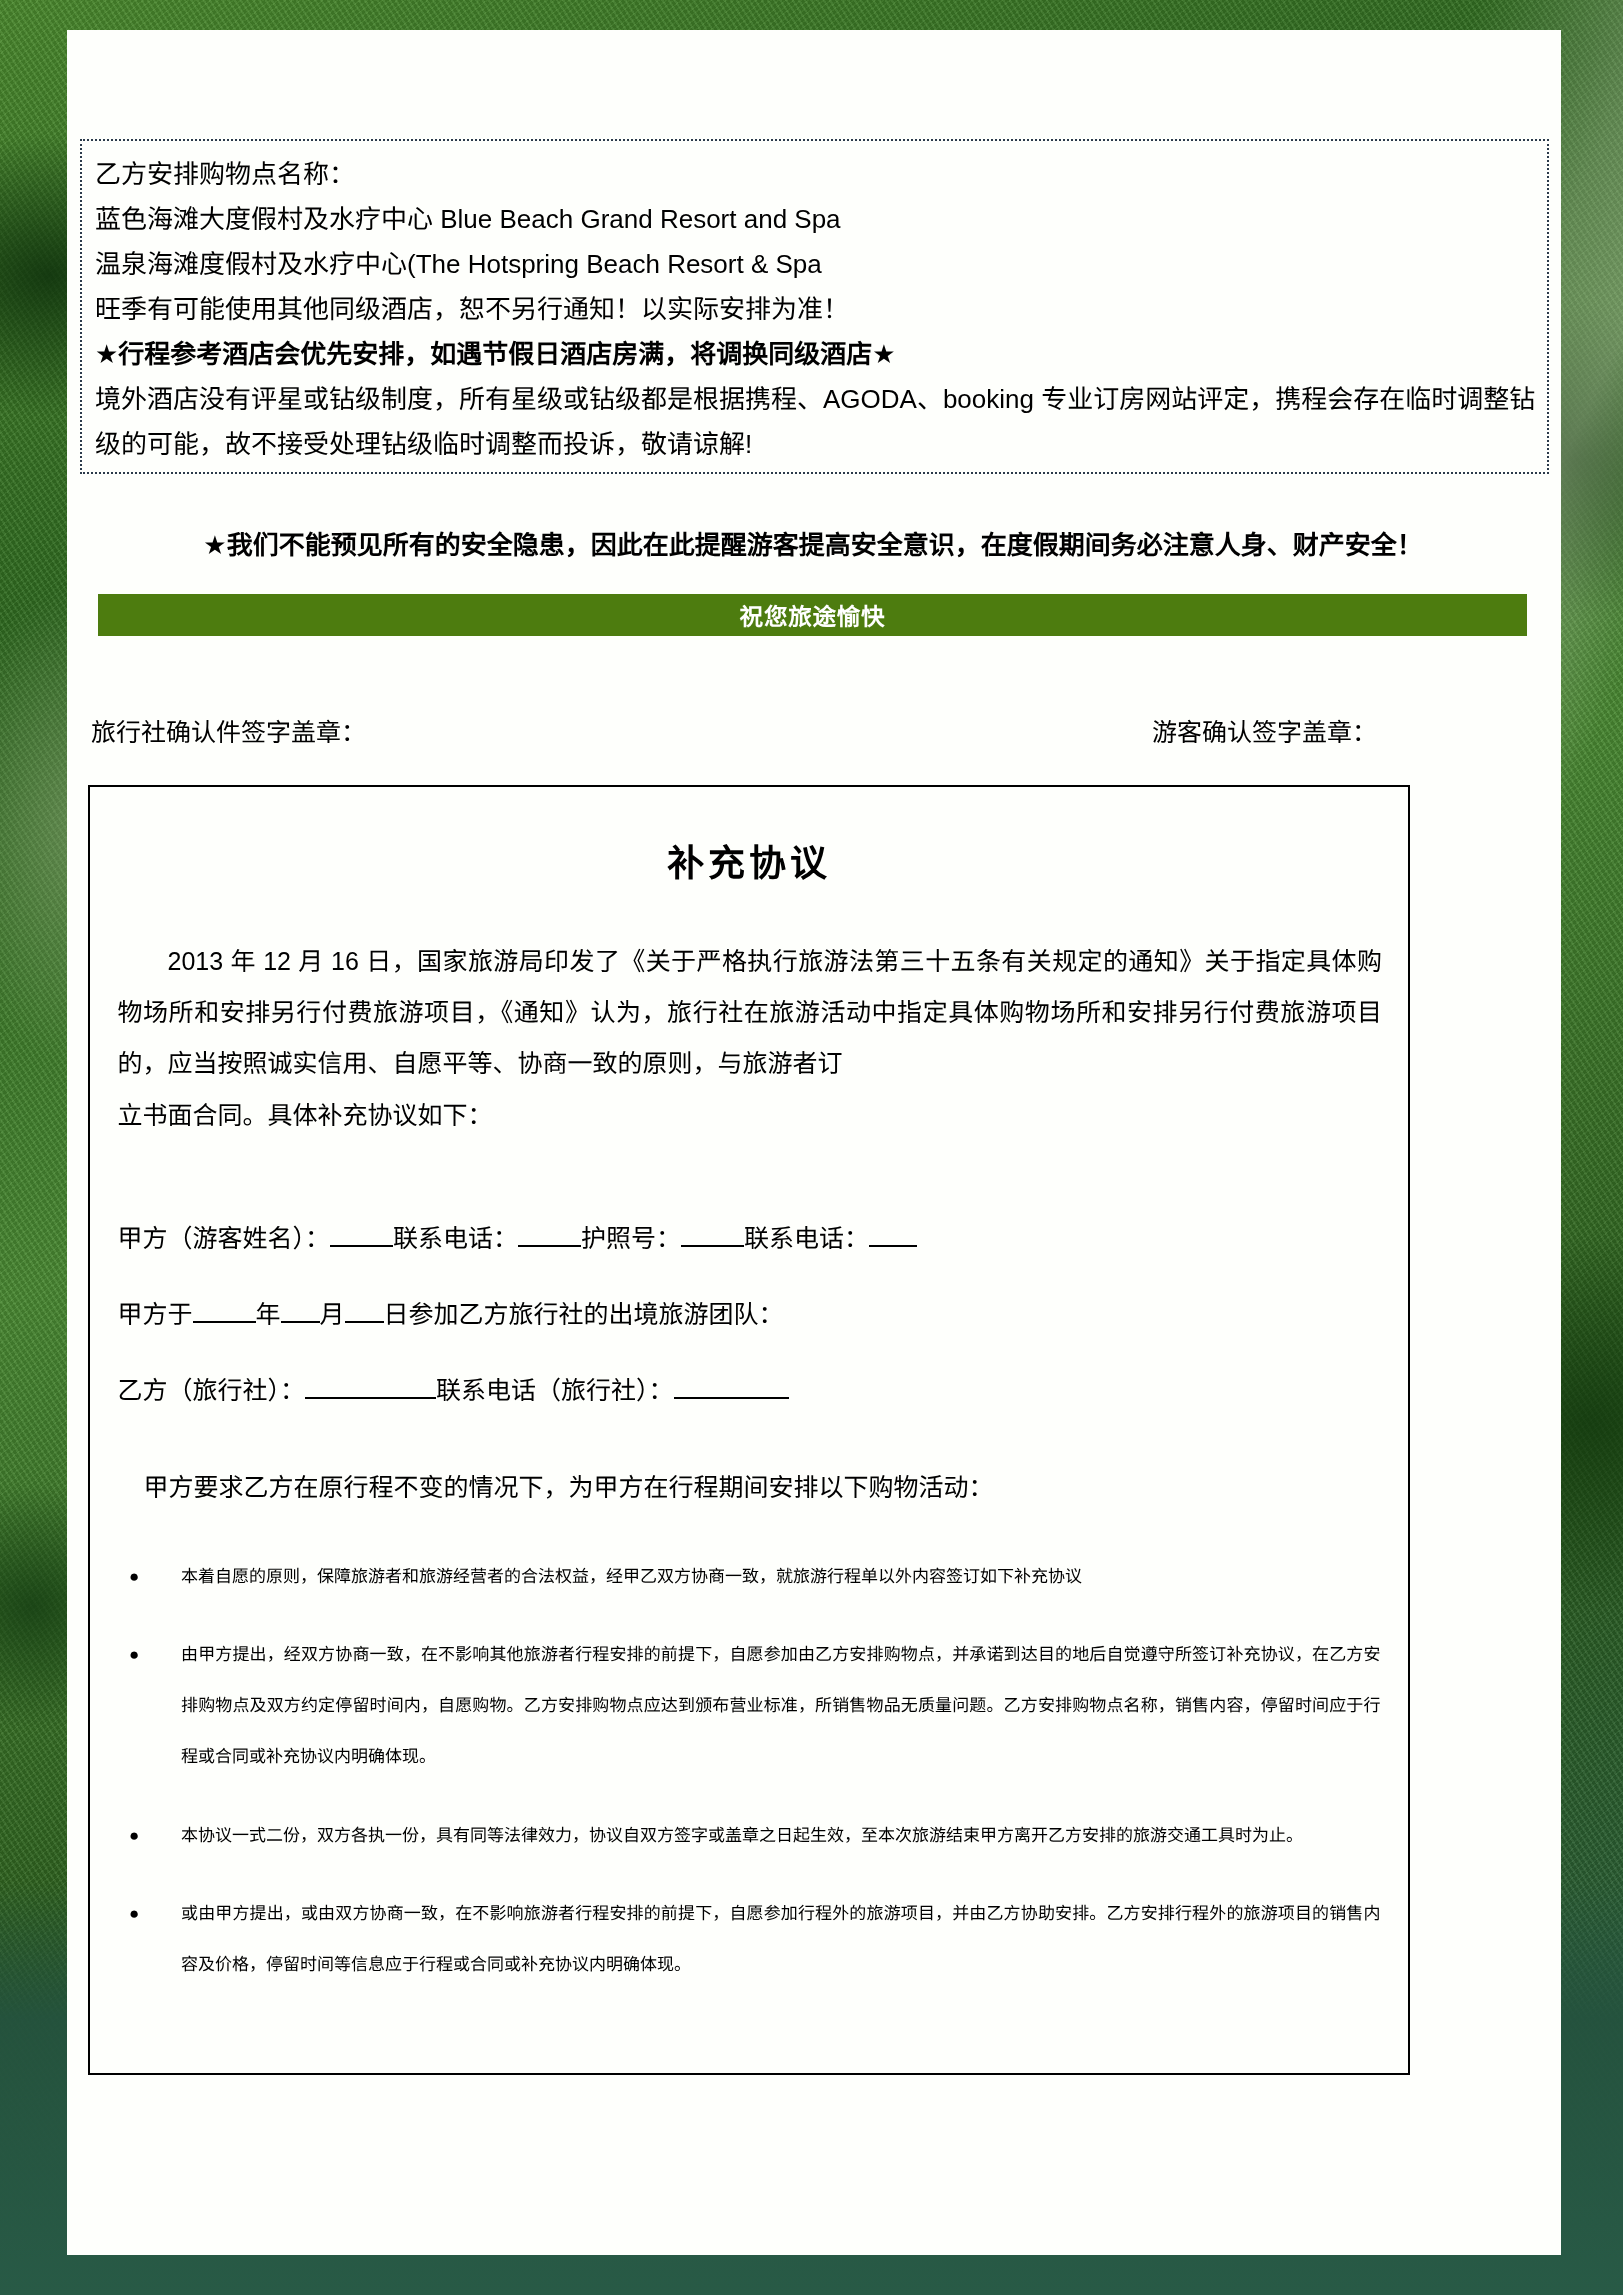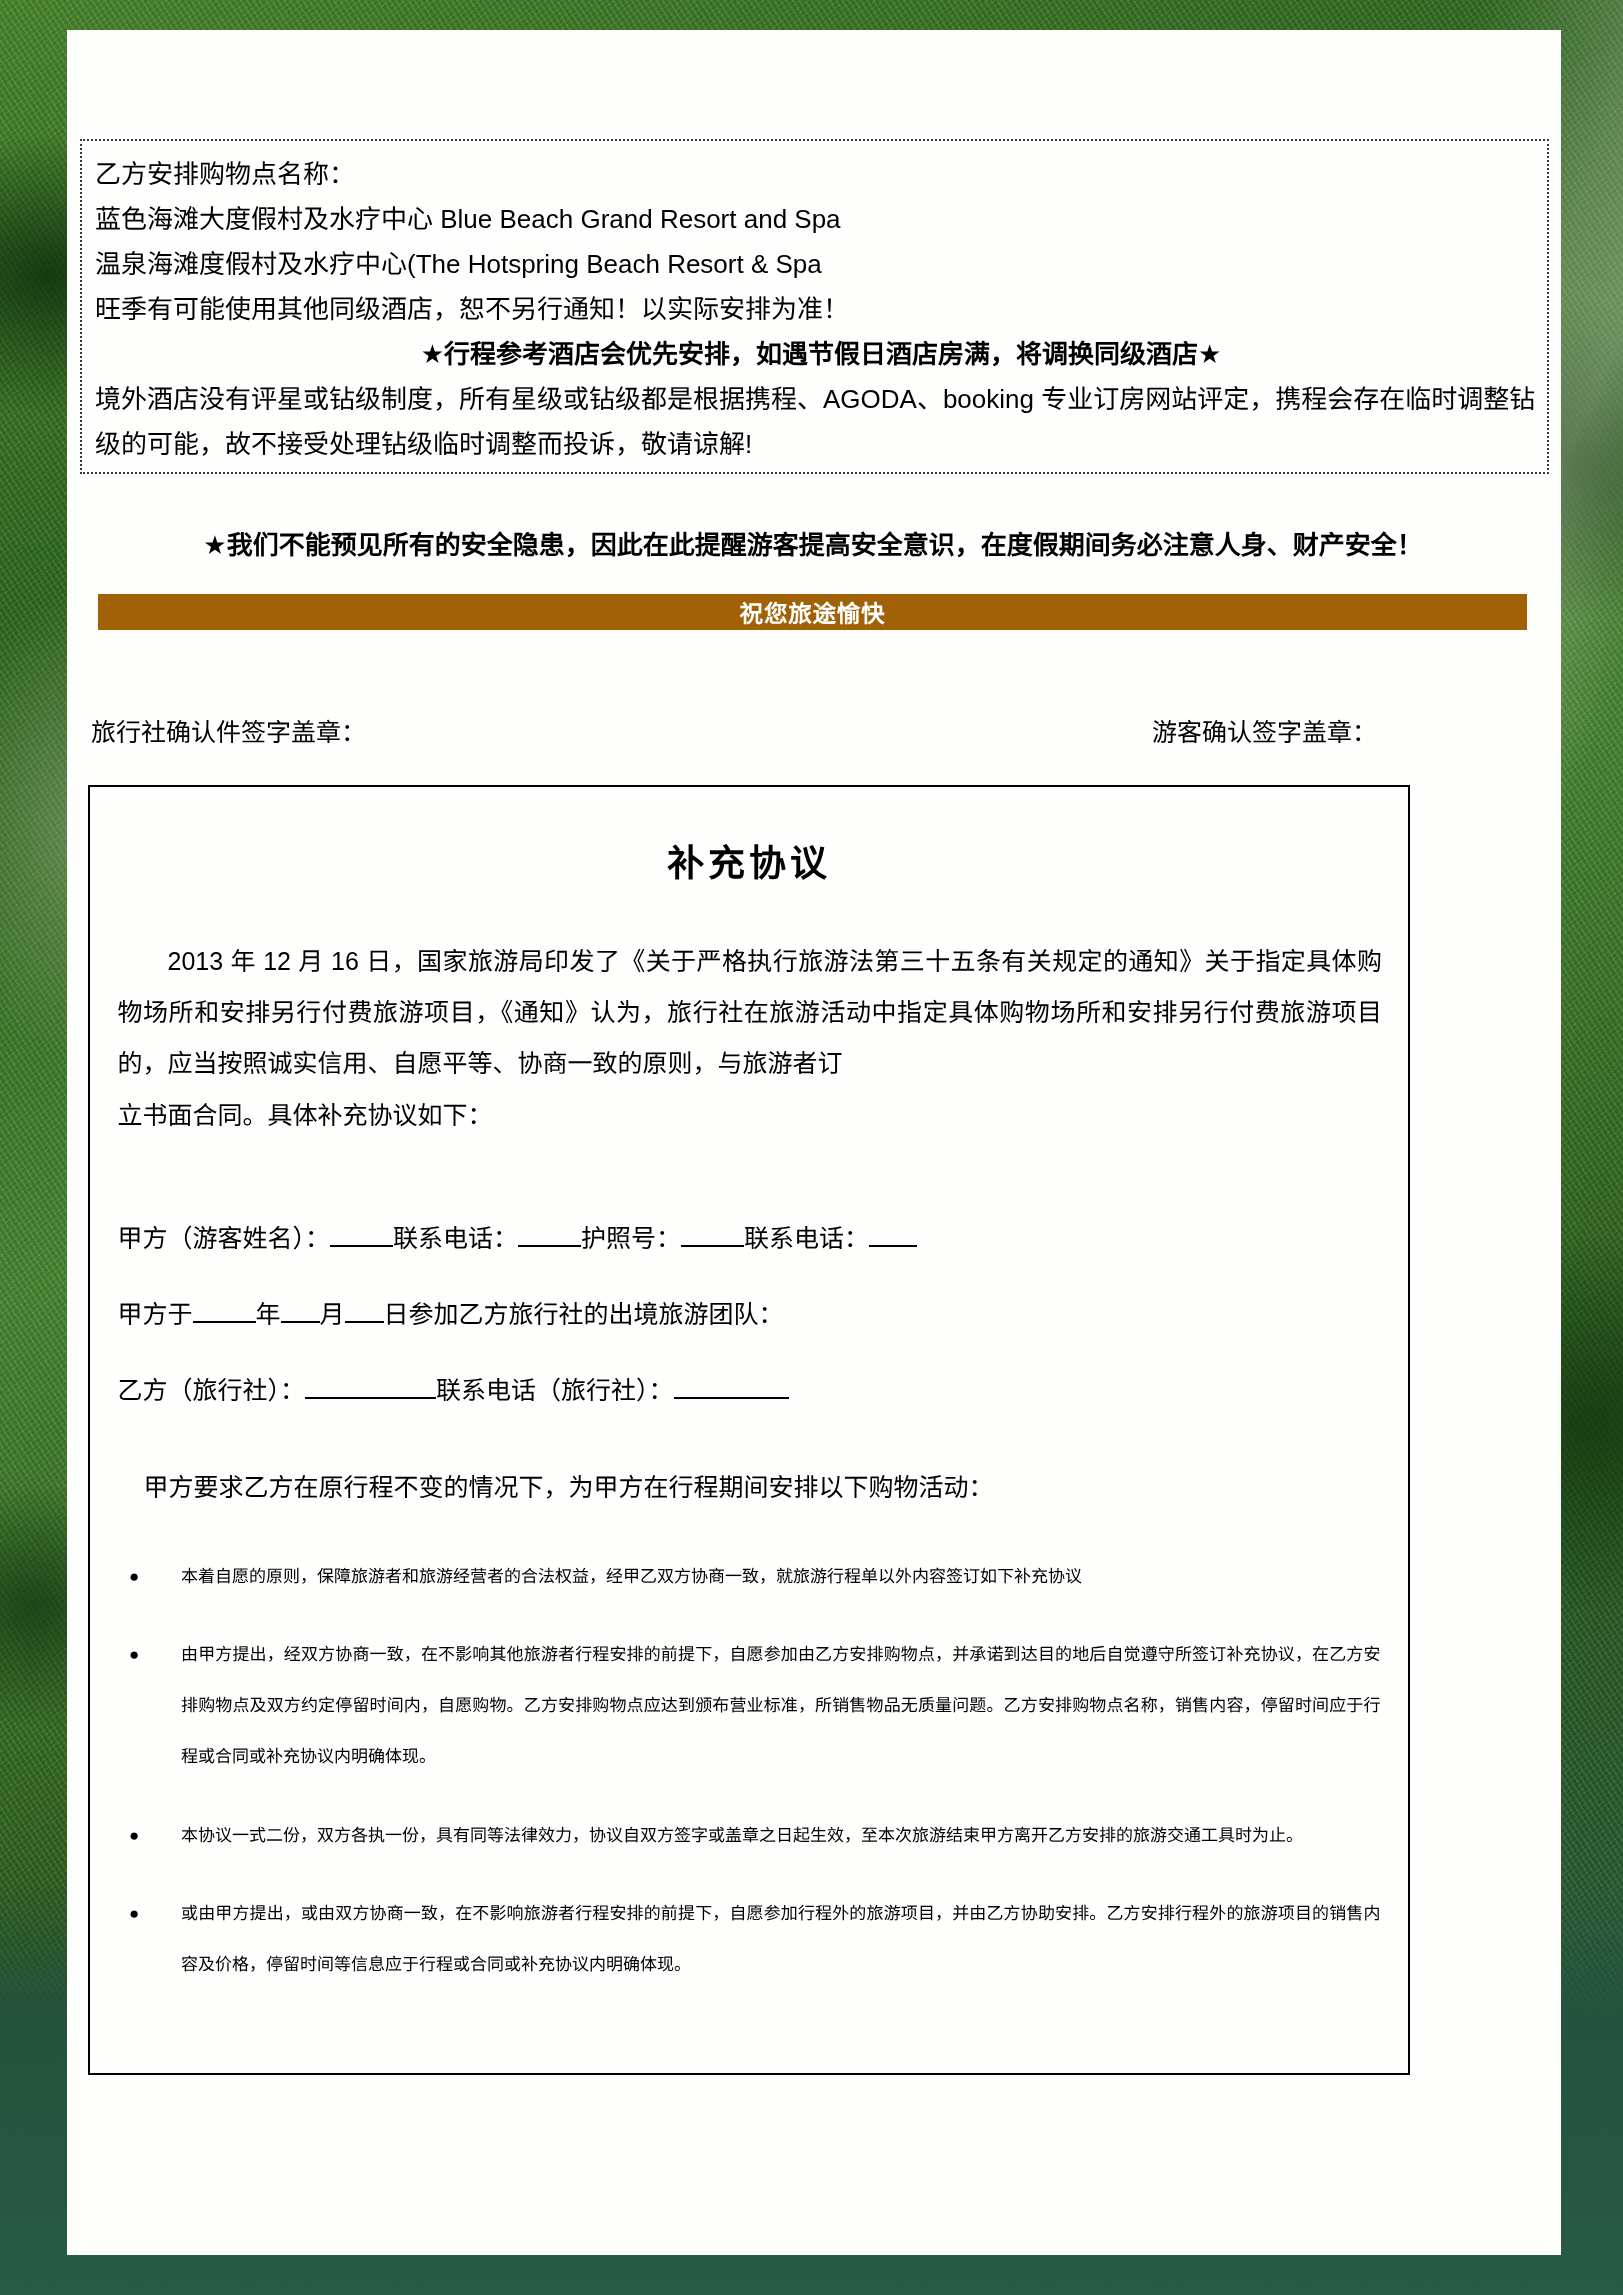--- a/index.html
+++ b/index.html
@@ -69,21 +69,20 @@
     padding: 11.8px 0 5.2px 13px;
   }
   .note-line {
     font-size: 26px;
     line-height: 45px;
     color: #000;
     white-space: nowrap;
   }
   .note-line.bold {
     font-weight: bold;
-    text-align: center;
   }
   .note-wrap {
     font-size: 26px;
     line-height: 45px;
     color: #000;
     padding-right: 9.2px;
   }
 
   
   #safety-warning {
@@ -97,22 +96,22 @@
     line-height: 37px;
     color: #000;
   }
 
   
   #wish-banner {
     position: absolute;
     left: 31px;
     top: 564px;
     width: 1429px;
-    height: 36px;
-    background: #a16207;
+    height: 42px;
+    background: #4d7c0f;
     display: flex;
     align-items: center;
     justify-content: center;
   }
   #wish-banner .wish-text {
     color: #ffffff;
     font-size: 23.6px;
     font-weight: bold;
     letter-spacing: 0.7px;
   }

